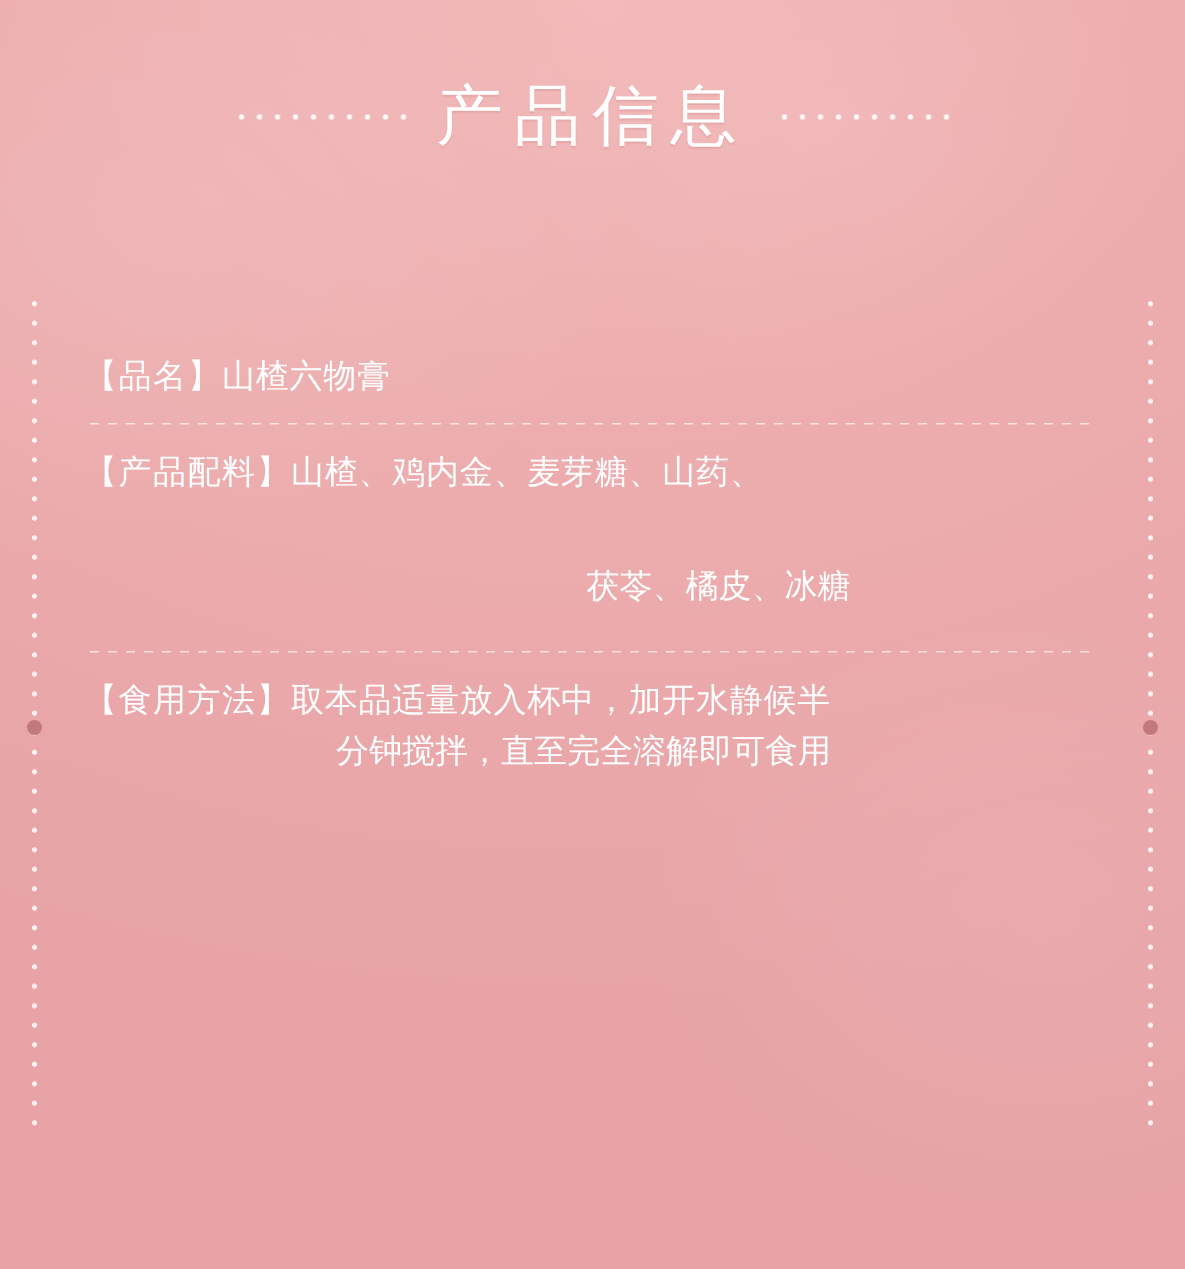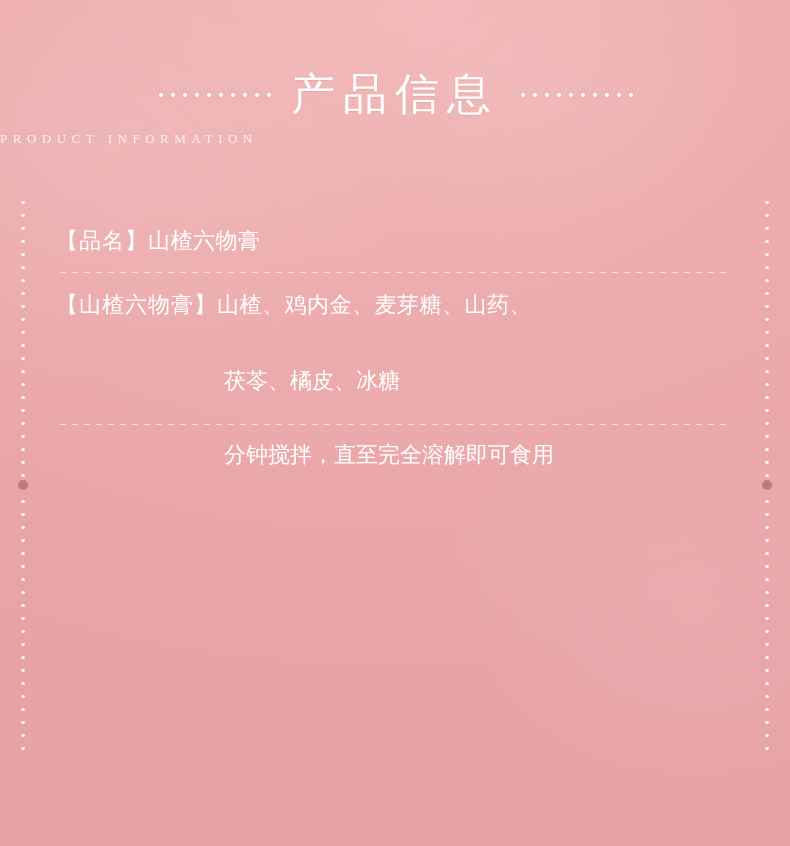--- a/index.html
+++ b/index.html
@@ -39,23 +39,22 @@
     height: 846px;
     box-sizing: border-box;
   }
 
   
   .header {
     position: absolute;
     top: 56px;
     left: 0;
     width: 100%;
-    text-align: left;
+    text-align: right;
     color: #ffffff;
-    margin-top: 17px;
   }
   .title-row {
     display: flex;
     align-items: center;
     justify-content: center;
     gap: 18px;
   }
   .dots {
     display: block;
     width: 118px;
@@ -104,21 +103,21 @@
     border-radius: 50%;
     background: #c2797e;
     top: 480px;
   }
   .notch.left { left: 18px; }
   .notch.right { right: 18px; }
 
   
   .content {
     position: absolute;
-    top: 210px;
+    top: 220px;
     left: 56px;
     width: 678px;
     color: #ffffff;
     font-size: 22px;
   }
   .row {
     position: relative;
     padding: 16px 0 16px 0;
   }
   .row + .row::before {
@@ -140,59 +139,59 @@
   .two-col {
     display: flex;
     justify-content: space-between;
     align-items: baseline;
   }
   .label {
     letter-spacing: 1px;
   }
   .val { letter-spacing: 0.5px; }
   .indent { padding-left: 168px; }
-  .indent2 { padding-left: 168px; font-family: Liberation Mono, monospace; }
+  .indent2 { padding-left: 168px; }
   .pair-left { flex: 0 0 auto; }
   .pair-right { flex: 0 0 auto; }
   .tall { min-height: 120px; }
 </style>
 </head>
 <body>
 
 <div class="bg"></div>
 
 <div class="page">
 
   <div class="header">
     <div class="title-row">
       <span class="dots"></span>
       <span class="main-title">产品信息</span>
       <span class="dots"></span>
     </div>
-    <div class="sub-title">PRODUCT INFORMATION</div>
   </div>
 
   <div class="edge left"></div>
   <div class="edge right"></div>
   <div class="notch left"></div>
   <div class="notch right"></div>
 
   <div class="content">
 
     <div class="row">
       <div class="two-col">
         <span class="pair-left"><span class="label">【品名】</span><span class="val">山楂六物膏</span></span>
       </div>
     </div>
 
 
     <div class="row tall">
-      <span class="line"><span class="label">【山楂六物膏】</span><span class="val">山楂、鸡内金、麦芽糖、山药、</span></span>
-      <span class="line indent" style="padding-top:42px;">茯苓、橘皮、冰糖</span>
+      <span class="line"><span class="label">【产品配料】</span><span class="val">山楂、鸡内金、麦芽糖、山药、</span></span>
+      <span class="line indent" style="padding-top:42px;text-align:center;">茯苓、橘皮、冰糖</span>
     </div>
 
     <div class="row">
+      <span class="line"><span class="label">【食用方法】</span><span class="val">取本品适量放入杯中，加开水静候半</span></span>
       <span class="line indent2">分钟搅拌，直至完全溶解即可食用</span>
     </div>
 
 
   </div>
 </div>
 
 </body></html>

